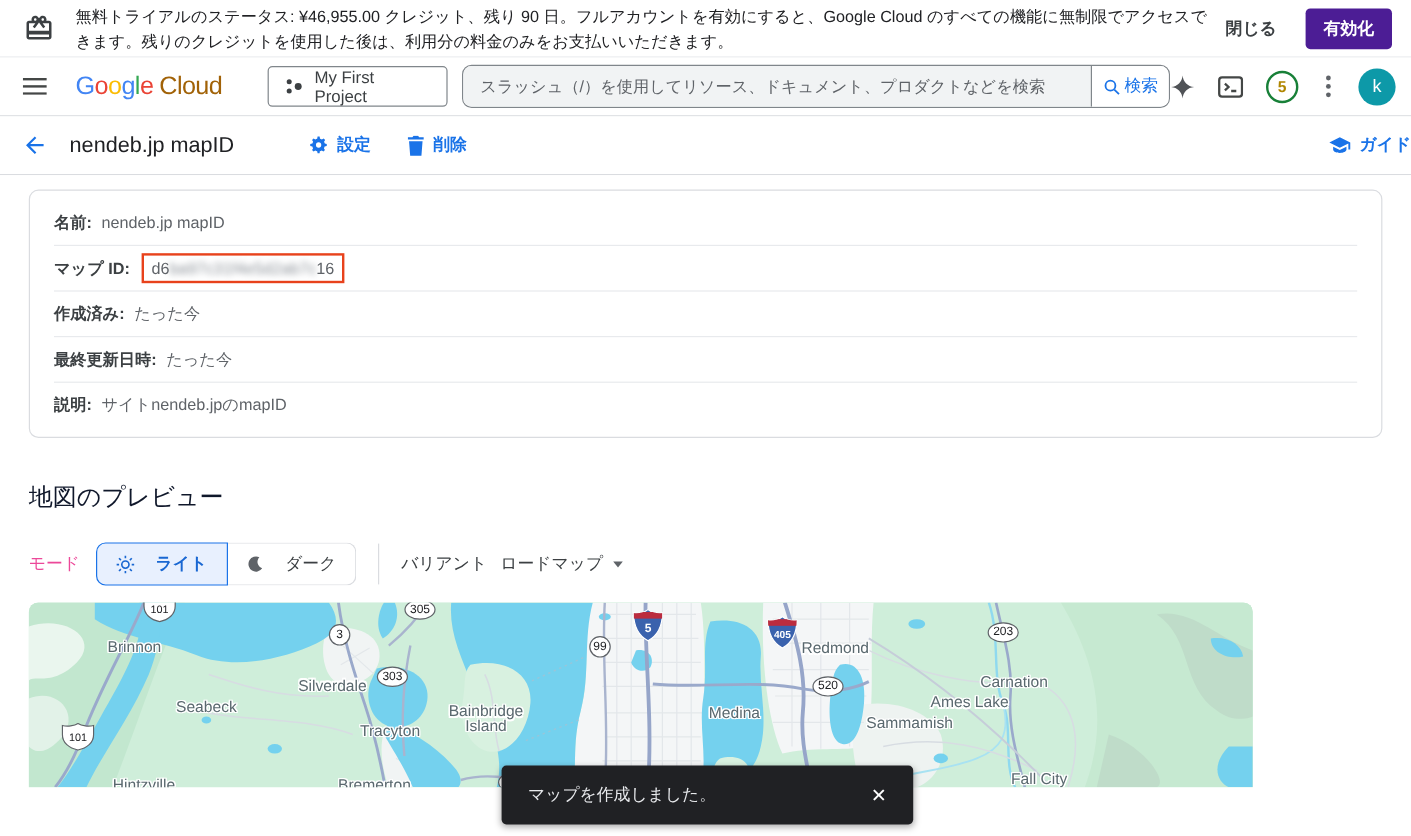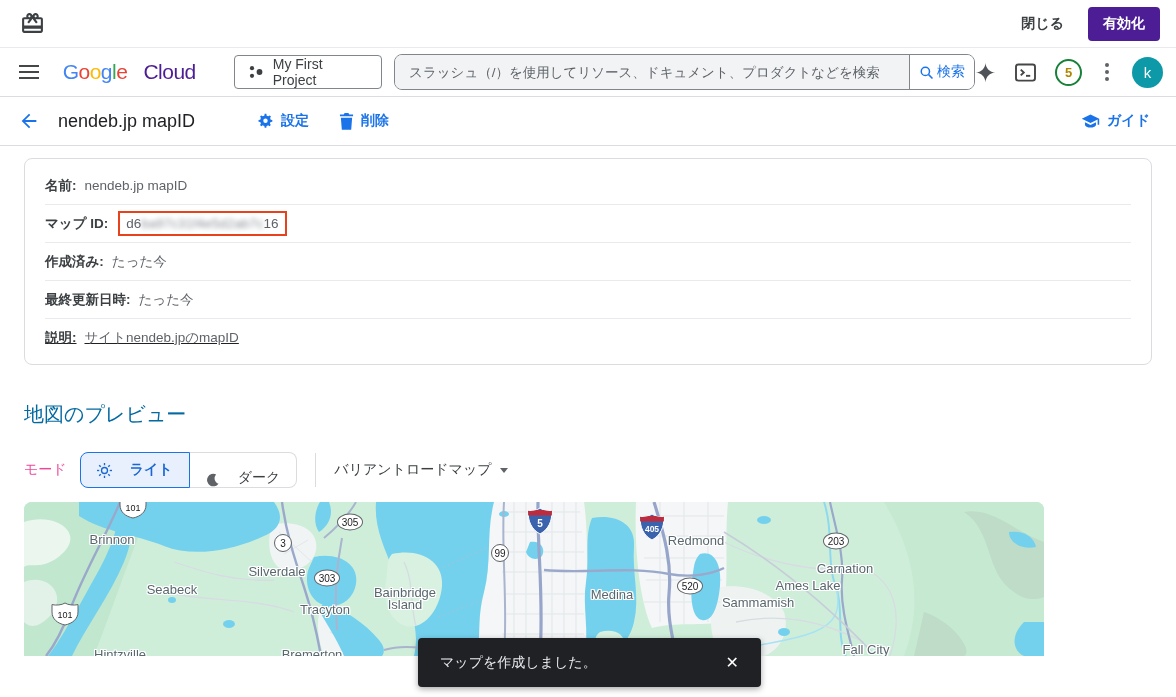--- a/index.html
+++ b/index.html
@@ -13,24 +13,24 @@
   .gift{margin-left:20px;flex:0 0 auto;}
   .banner-text{margin-left:18px;width:948px;font-size:13.5px;line-height:21px;color:#202124;}
   .banner-close{margin-left:auto;font-size:14px;font-weight:700;color:#3c4043;padding:8px 10px;cursor:pointer;}
   .banner-activate{margin:0 16px 0 14px;background:#4c1d95;color:#fff;font-size:14px;font-weight:700;
           padding:8px 15px;border-radius:4px;border:none;cursor:pointer;}
 
   
   .nav{position:absolute;top:48px;left:0;right:0;height:48px;border-bottom:1px solid #dadce0;
        display:flex;align-items:center;background:#fff;}
   .hamburger{margin-left:17px;width:24px;cursor:pointer;}
-  .logo{margin-left:22px;font-size:21px;letter-spacing:-.5px;display:flex;align-items:baseline;gap:16px;cursor:pointer;}
+  .logo{margin-left:22px;font-size:21px;letter-spacing:-.5px;display:flex;align-items:baseline;gap:5px;cursor:pointer;}
   .logo .g1{color:#4285F4}.logo .g2{color:#EA4335}.logo .g3{color:#FBBC04}.logo .g4{color:#4285F4}
   .logo .g5{color:#34A853}.logo .g6{color:#EA4335}
-  .logo-cloud{color:#4c1d95;}
+  .logo-cloud{color:#a16207;}
   .project-btn{margin-left:38px;height:32px;display:flex;align-items:center;gap:9px;padding:0 13px;
        border:1px solid #80868b;border-radius:4px;font-size:14px;color:#3c4043;background:#fff;cursor:pointer;}
   .search-group{margin-left:12px;width:588px;height:34px;display:flex;border:1px solid #80868b;
        border-radius:8px;overflow:hidden;background:#f1f3f4;}
   .search-input{flex:1;border:none;background:#f1f3f4;padding:0 14px;font-size:13.5px;color:#202124;outline:none;
        font-family:"Liberation Sans","DejaVu Sans",sans-serif;}
   .search-input::placeholder{color:#5f6368;opacity:1;}
   .search-btn{width:64px;background:#fff;border:none;border-left:1px solid #80868b;color:#1a73e8;
        display:flex;align-items:center;justify-content:center;gap:3px;font-size:14px;cursor:pointer;}
   .nav-right{margin-left:auto;display:flex;align-items:center;gap:19px;margin-right:13px;}
@@ -43,72 +43,73 @@
        display:flex;align-items:center;justify-content:center;cursor:pointer;}
 
   
   .page-header{position:absolute;top:97px;left:0;right:0;height:48px;border-bottom:1px solid #dadce0;
        display:flex;align-items:center;background:#fff;}
   .back{margin-left:18px;cursor:pointer;}
   .page-title{margin-left:18px;font-size:18px;color:#202124;}
   .hbtn{display:flex;align-items:center;gap:7px;color:#1a73e8;font-size:14px;font-weight:700;cursor:pointer;}
   .hbtn.settings{margin-left:62px;}
   .hbtn.delete{margin-left:30px;}
-  .hbtn.guide{margin-left:auto;margin-right:26px;text-align:right;}
+  .hbtn.guide{margin-left:auto;text-align:right;}
 
   
   .main{position:absolute;top:146px;left:0;right:0;bottom:0;background:#fff;}
   .h-detail{margin:26px 0 0 24px;font-size:18px;font-weight:400;color:#202124;}
   .card{margin:12px 24px 0;border:1px solid #dadce0;border-radius:8px;padding:8px 0;background:#fff;}
   .row{display:flex;align-items:center;min-height:37px;margin:0 20px;border-bottom:1px solid #e8eaed;font-size:13.5px;}
-  .row:last-child{border-bottom:none;text-decoration:underline;}
+  .row:last-child{border-bottom:none;}
   .row-label{font-weight:700;color:#3c4043;margin-right:8px;white-space:nowrap;}
   .row-value{color:#5f6368;}
   .idbox{display:inline-flex;border:2px solid #e8421c;padding:3px 6px;margin-left:2px;color:#5f6368;}
   .blurred{filter:blur(2.6px);color:#8a9097;}
-  .h-preview{margin:36px 0 10px 24px;font-size:20px;font-weight:400;color:#0369a1;}
+  .h-preview{margin:36px 0 10px 24px;font-size:20px;font-weight:400;color:#0f172a;}
   .controls{margin:24px 0 0 24px;display:flex;align-items:center;}
   .mode-label{font-size:14px;color:#ec4899;margin-right:13px;}
   .toggle{display:flex;height:36px;}
   .seg{display:flex;align-items:center;gap:18px;padding:0 16px;font-size:14px;cursor:pointer;}
   .seg-light{background:#e8f0fe;border:1px solid #1a73e8;border-radius:8px 0 0 8px;color:#1967d2;font-weight:700;}
-  .seg-dark{background:#fff;border:1px solid #dadce0;border-left:none;border-radius:0 8px 8px 0;color:#3c4043;align-items:flex-end;}
+  .seg-dark{background:#fff;border:1px solid #dadce0;border-left:none;border-radius:0 8px 8px 0;color:#3c4043;}
   .vdiv{width:1px;height:34px;background:#dadce0;margin:0 18px;}
-  .variant-label{font-size:14px;color:#3c4043;}
+  .variant-label{font-size:14px;color:#3c4043;margin-right:11px;}
   .variant-select{display:flex;align-items:center;gap:8px;font-size:14px;color:#3c4043;cursor:pointer;}
   .caret{width:0;height:0;border-left:4px solid transparent;border-right:4px solid transparent;border-top:5px solid #5f6368;}
 
   
   .map{margin:14px 24px 0;width:1020px;height:154px;border-radius:8px 8px 0 0;overflow:hidden;
        position:relative;background:#cfeeda;cursor:grab;}
   .map-svg{position:absolute;inset:0;width:100%;height:100%;}
   .town{position:absolute;transform:translate(-50%,-50%);font-size:13px;color:#59686e;white-space:nowrap;
         text-shadow:1px 0 0 #fff,-1px 0 0 #fff,0 1px 0 #fff,0 -1px 0 #fff,1px 1px 0 #fff,-1px -1px 0 #fff,1px -1px 0 #fff,-1px 1px 0 #fff;}
   .town.two{text-align:center;line-height:12px;}
   .shield{position:absolute;transform:translate(-50%,-50%);display:flex;align-items:center;justify-content:center;}
   .oval{min-width:26px;height:17px;padding:0 3px;background:#fff;border:1px solid #5f6368;border-radius:50%;
-        font-size:10px;color:#202124;display:flex;align-items:center;justify-content:center;box-sizing:border-box;margin-top:14px;}
+        font-size:10px;color:#202124;display:flex;align-items:center;justify-content:center;box-sizing:border-box;}
   .circ{min-width:18px;width:18px;height:18px;}
 
   
   .toast{position:absolute;left:418px;top:638px;width:343px;height:49px;background:#202124;border-radius:4px;
        display:flex;align-items:center;padding:0 18px 0 22px;box-sizing:border-box;
        box-shadow:0 2px 6px rgba(0,0,0,.35);z-index:50;}
   .toast-text{color:#e8eaed;font-size:14px;}
   .toast-close{margin-left:auto;color:#fff;font-size:16px;cursor:pointer;padding:4px;}
 </style>
 </head>
 <body>
 
 <div class="banner">
   <span class="gift">
     <svg width="25" height="25" viewBox="0 0 24 24">
         <path fill="#3c4043" d="M20 6h-2.18c.11-.31.18-.65.18-1 0-1.66-1.34-3-3-3-1.05 0-1.96.54-2.5 1.35l-.5.67-.5-.68C10.96 2.54 10.05 2 9 2 7.34 2 6 3.34 6 5c0 .35.07.69.18 1H4c-1.11 0-1.99.89-1.99 2L2 19c0 1.11.89 2 2 2h16c1.11 0 2-.89 2-2V8c0-1.11-.89-2-2-2zm-5-2c.55 0 1 .45 1 1s-.45 1-1 1-1-.45-1-1 .45-1 1-1zM9 4c.55 0 1 .45 1 1s-.45 1-1 1-1-.45-1-1 .45-1 1-1zm11 15H4v-2h16v2zm0-5H4V8h5.08L7 10.83 8.62 12 11 8.76 12 7.4l1 1.36L15.38 12 17 10.83 14.92 8H20v6z"></path>
       </svg>
   </span>
+  <div class="banner-text">無料トライアルのステータス: ¥46,955.00 クレジット、残り 90 日。フルアカウントを有効にすると、Google Cloud のすべての機能に無制限でアクセスできます。残りのクレジットを使用した後は、利用分の料金のみをお支払いいただきます。</div>
   <div class="banner-close">閉じる</div>
   <button class="banner-activate">有効化</button>
 </div>
 
 <div class="nav">
   <span class="hamburger icon-btn">
     <svg width="20" height="14" viewBox="0 0 20 14">
         <g fill="#444746">
           <rect width="20" height="2"></rect>
           <rect y="6" width="20" height="2"></rect>

